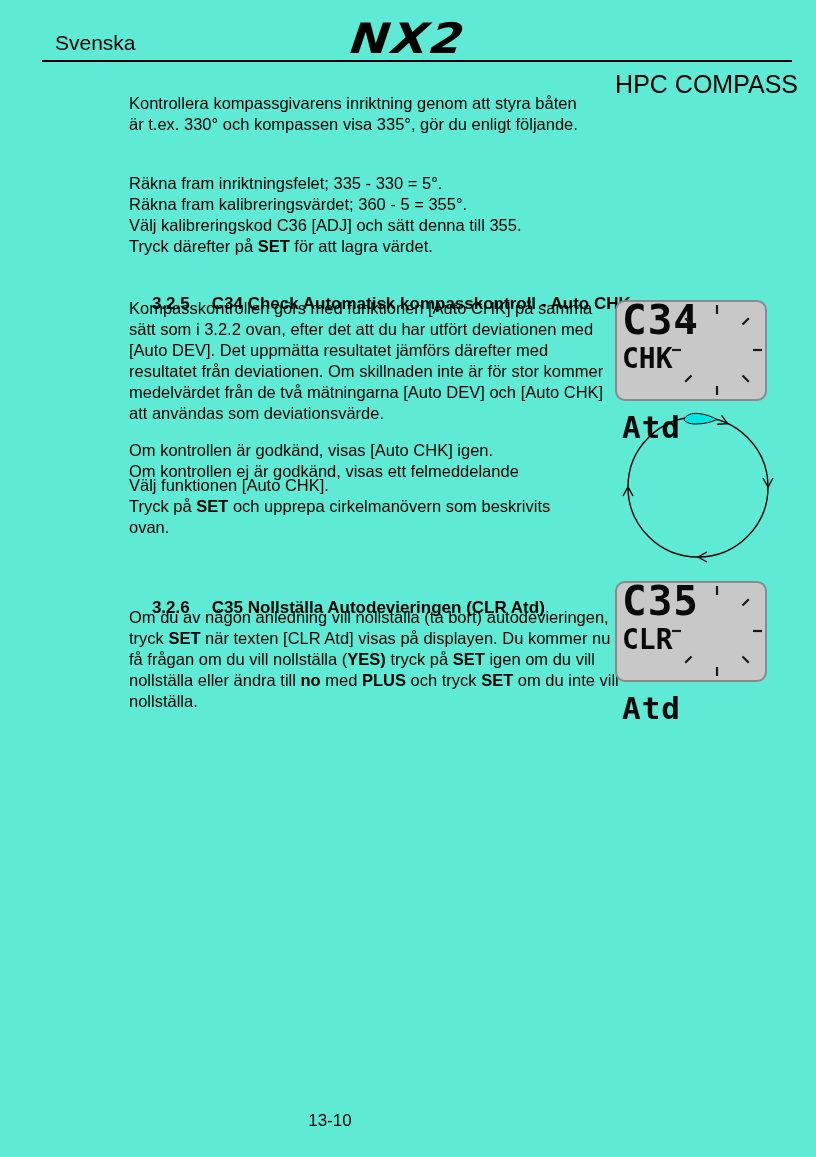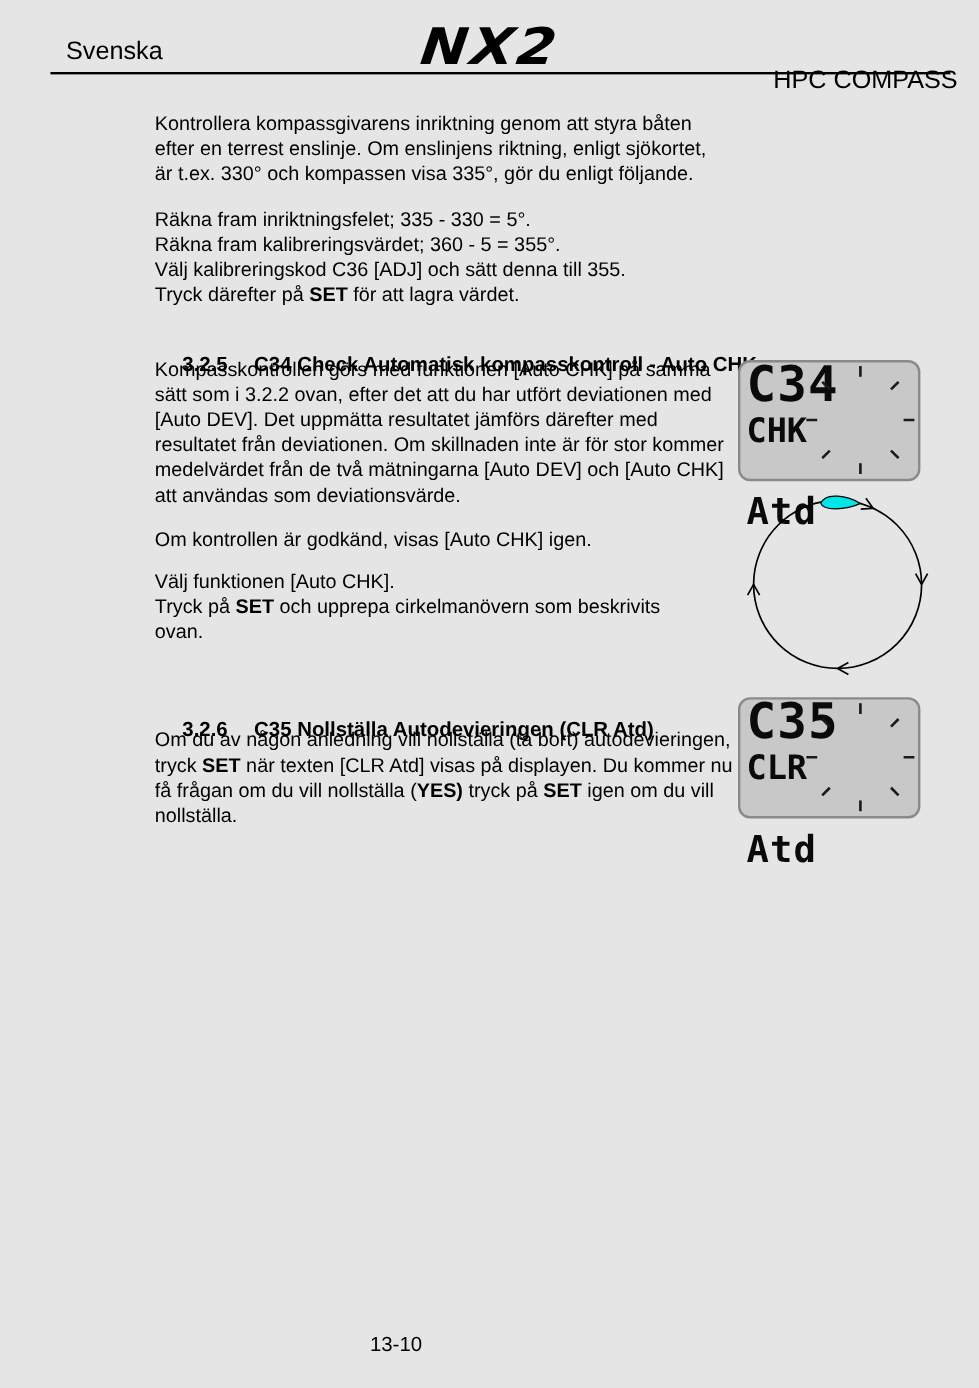--- a/index.html
+++ b/index.html
@@ -1,23 +1,23 @@
 <!DOCTYPE html>
 <html><head>
 <meta charset="utf-8">
 <style>
   * { margin:0; padding:0; box-sizing:border-box; }
   html,body { background:#fff; }
   .page {
-    position:relative; width:816px; height:1157px; background:#e5e5e5;
+    position:relative; width:816px; height:1157px; background:#5eead4;
     font-family:"Liberation Sans", sans-serif; color:#000; overflow:hidden;padding-left:32px;
   }
   
   .hdr-left  { position:absolute; left:55px;  top:31px; font-size:21px; }
-  .hdr-right { position:absolute; right:18px; top:31px; font-size:21px;margin-top:24px; }
+  .hdr-right { position:absolute; right:18px; top:46px; font-size:25px;margin-top:24px; }
   .logo {
     position:absolute; left:50%; top:14px; transform:translateX(-50%);
     width:170px; text-align:center;
   }
   .logo span{
     display:inline-block; font-family:"DejaVu Sans", sans-serif;
     font-weight:bold; font-style:italic; font-size:42px; letter-spacing:2px;
     transform:scaleX(1.12) skewX(-6deg); color:#000;
   }
   .hdr-rule { position:absolute; left:42px; top:60px; width:750px; height:2px; background:#000; }
@@ -54,21 +54,20 @@
 
   <div class="hdr-left">Svenska</div>
   <div class="logo">
     <span>NX2</span>
   </div>
   <div class="hdr-right">HPC COMPASS</div>
   <div class="hdr-rule"></div>
 
   <div class="para" style="top:93px">
     <div class="line"><span>Kontrollera kompassgivarens inriktning genom att styra båten</span></div>
-    <div class="line"><span>efter en terrest enslinje. Om enslinjens riktning, enligt sjökortet,</span></div>
     <div class="line"><span>är t.ex. 330° och kompassen visa 335°, gör du enligt följande.</span></div>
   </div>
 
   <div class="para" style="top:173px">
     <div class="line"><span>Räkna fram inriktningsfelet; 335 - 330 = 5°.</span></div>
     <div class="line"><span>Räkna fram kalibreringsvärdet; 360 - 5 = 355°.</span></div>
     <div class="line"><span>Välj kalibreringskod C36 [ADJ] och sätt denna till 355.</span></div>
     <div class="line"><span>Tryck därefter på </span><b>SET</b><span> för att lagra värdet.</span></div>
   </div>
 
@@ -80,36 +79,38 @@
     <div class="line"><span>Kompasskontrollen görs med funktionen [Auto CHK] på samma</span></div>
     <div class="line"><span>sätt som i 3.2.2 ovan, efter det att du har utfört deviationen med</span></div>
     <div class="line"><span>[Auto DEV]. Det uppmätta resultatet jämförs därefter med</span></div>
     <div class="line"><span>resultatet från deviationen. Om skillnaden inte är för stor kommer</span></div>
     <div class="line"><span>medelvärdet från de två mätningarna [Auto DEV] och [Auto CHK]</span></div>
     <div class="line"><span>att användas som deviationsvärde.</span></div>
   </div>
 
   <div class="para" style="top:440px">
     <div class="line"><span>Om kontrollen är godkänd, visas [Auto CHK] igen.</span></div>
+    <div class="line"><span>Om kontrollen ej är godkänd, visas ett felmeddelande</span></div>
   </div>
 
   <div class="para" style="top:475px">
     <div class="line"><span>Välj funktionen [Auto CHK].</span></div>
     <div class="line"><span>Tryck på </span><b>SET</b><span> och upprepa cirkelmanövern som beskrivits</span></div>
     <div class="line"><span>ovan.</span></div>
   </div>
 
   <div class="heading" style="top:576px">
     <span class="sec-num">3.2.6</span><span class="sec-title">C35 Nollställa Autodevieringen (CLR Atd)</span>
   </div>
 
   <div class="para" style="top:607px">
     <div class="line"><span>Om du av någon anledning vill nollställa (ta bort) autodevieringen,</span></div>
     <div class="line"><span>tryck </span><b>SET</b><span> när texten [CLR Atd] visas på displayen. Du kommer nu</span></div>
     <div class="line"><span>få frågan om du vill nollställa (</span><b>YES)</b><span> tryck på </span><b>SET</b><span> igen om du vill</span></div>
+    <div class="line"><span>nollställa eller ändra till </span><b>no</b><span> med </span><b>PLUS</b><span> och tryck </span><b>SET</b><span> om du inte vill</span></div>
     <div class="line"><span>nollställa.</span></div>
   </div>
 
   <div class="lcd" style="top:300px">
     <div class="lcd-row lcd-row1">C34</div>
     <div class="lcd-row lcd-row2">CHK</div>
     <div class="lcd-row lcd-row3">Atd</div>
     <svg width="148" height="97" viewBox="0 0 148 97">
       <g stroke="#1a1a1a" stroke-width="2.2">
         <line x1="100" y1="3" x2="100" y2="12"></line>

